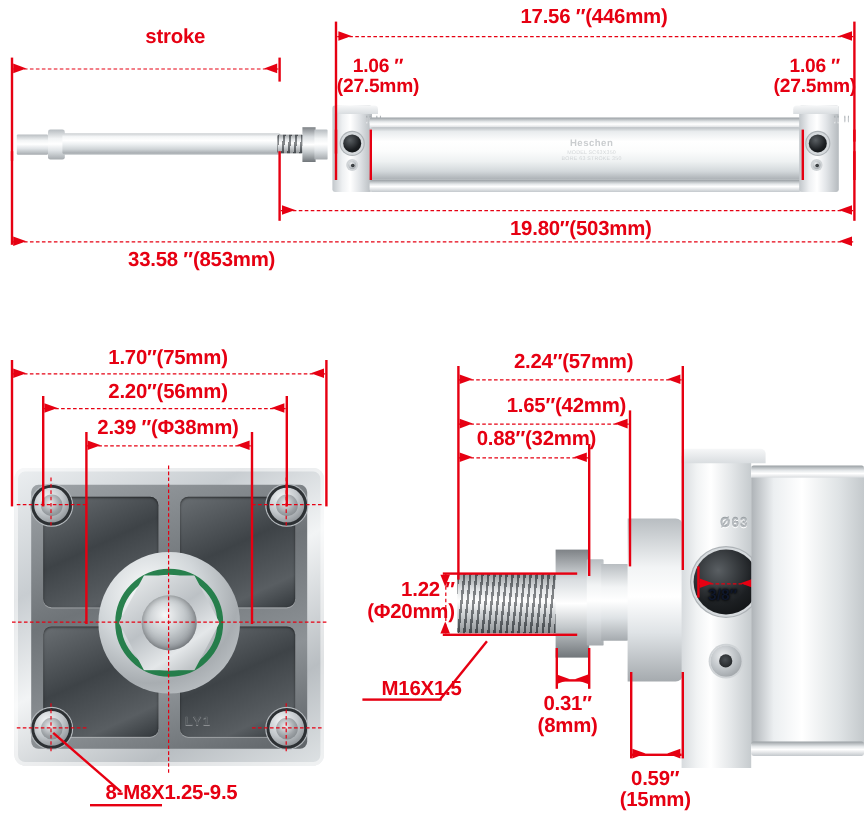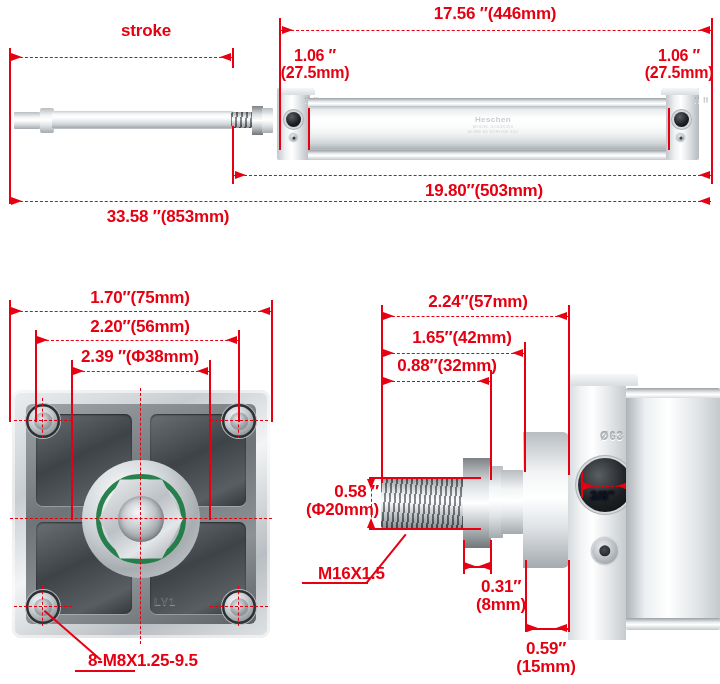--- a/index.html
+++ b/index.html
@@ -280,47 +280,47 @@
                 background:linear-gradient(to right,#aeb3b7,#eceff1 20%,#ffffff 45%,#dfe3e5 78%,#c4c9cc);"></div>
     <div class="tube" style="left:626px;top:618px;width:94px;height:12px;"></div>
 
     <div class="dimtext ctr" style="left:478px;top:293px;font-size:17px;">2.24″(57mm)</div>
     <div class="ext" style="left:381px;top:305px;height:178px;"></div>
     <div class="ext" style="left:568px;top:305px;height:170px;"></div>
     <div class="dashh" style="left:382px;top:316px;width:186px;"></div>
     <div class="arw r" style="left:383px;top:312px;"></div>
     <div class="arw l" style="left:556px;top:312px;"></div>
 
-    <div class="dimtext ctr" style="left:462px;top:329px;font-size:17px;">1.65″(42mm)</div>
+    <div class="dimtext ctr" style="left:472px;top:329px;font-size:17px;">1.65″(42mm)</div>
     <div class="ext" style="left:524px;top:342px;height:130px;"></div>
     <div class="dashh" style="left:382px;top:353px;width:142px;"></div>
     <div class="arw r" style="left:383px;top:349px;"></div>
     <div class="arw l" style="left:512px;top:349px;"></div>
 
     <div class="dimtext ctr" style="left:447px;top:357px;font-size:17px;">0.88″(32mm)</div>
     <div class="ext" style="left:490px;top:370px;height:110px;"></div>
     <div class="dashh" style="left:382px;top:381px;width:108px;"></div>
     <div class="arw r" style="left:383px;top:377px;"></div>
     <div class="arw l" style="left:478px;top:377px;"></div>
 
     <div class="dimtext" style="left:306px;top:483px;font-size:17px;text-align:right;">
-      <span>0.58 ″</span><br>
+      <span>1.22 ″</span><br>
       <span>(Φ20mm)</span>
     </div>
     <div class="exth" style="left:369px;top:477px;width:112px;"></div>
     <div class="exth" style="left:369px;top:528px;width:112px;"></div>
     <div class="dashv" style="left:371px;top:478px;height:50px;"></div>
     <div class="arw d" style="left:367px;top:479px;"></div>
     <div class="arw u" style="left:367px;top:518px;"></div>
 
     <div class="dimtext" style="left:318px;top:565px;font-size:17px;">M16X1.5</div>
     <div class="leader" style="left:366px;top:582px;width:62px;transform:rotate(-51deg);"></div>
     <div class="solidh" style="left:302px;top:582px;width:66px;"></div>
 
-    <div class="dimtext ctr" style="left:473px;top:578px;font-size:17px;margin-left:28px;">
+    <div class="dimtext ctr" style="left:473px;top:578px;font-size:17px;">
       <span>0.31″</span><br>
       <span>(8mm)</span>
     </div>
     <div class="ext" style="left:463px;top:540px;height:34px;"></div>
     <div class="ext" style="left:490px;top:540px;height:34px;"></div>
     <div class="solidh" style="left:464px;top:566px;width:26px;"></div>
     <div class="arw r" style="left:464px;top:562px;"></div>
     <div class="arw l" style="left:479px;top:562px;"></div>
 
     <div class="dimtext ctr" style="left:546px;top:640px;font-size:17px;">

